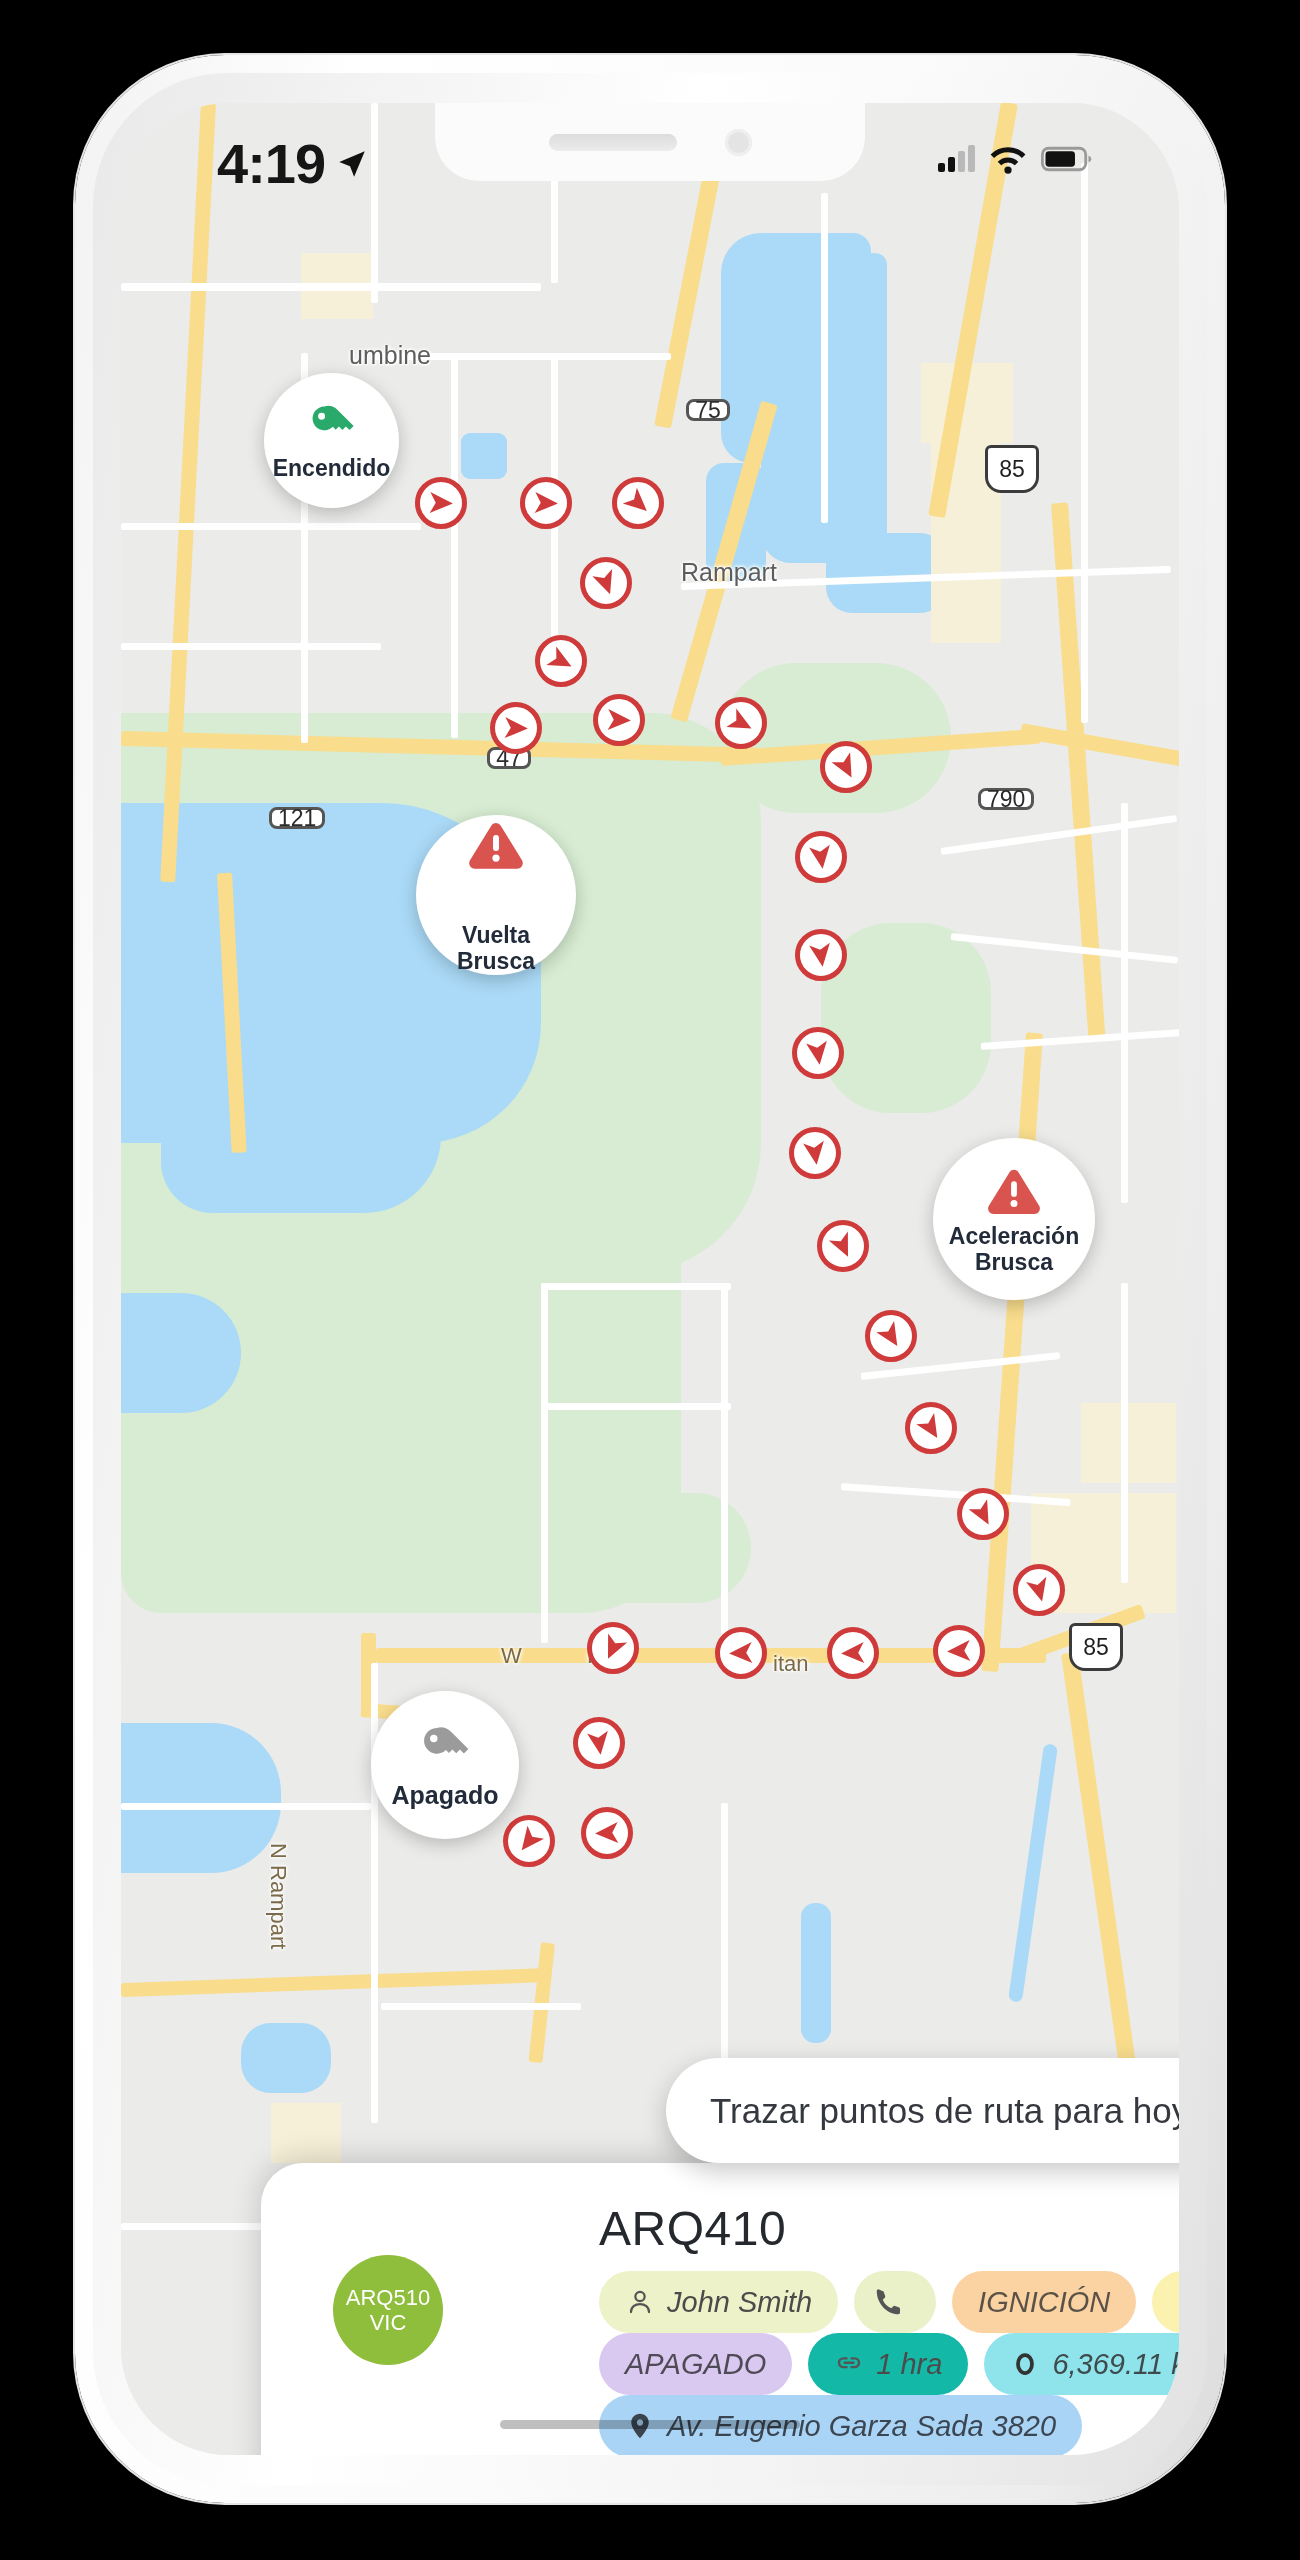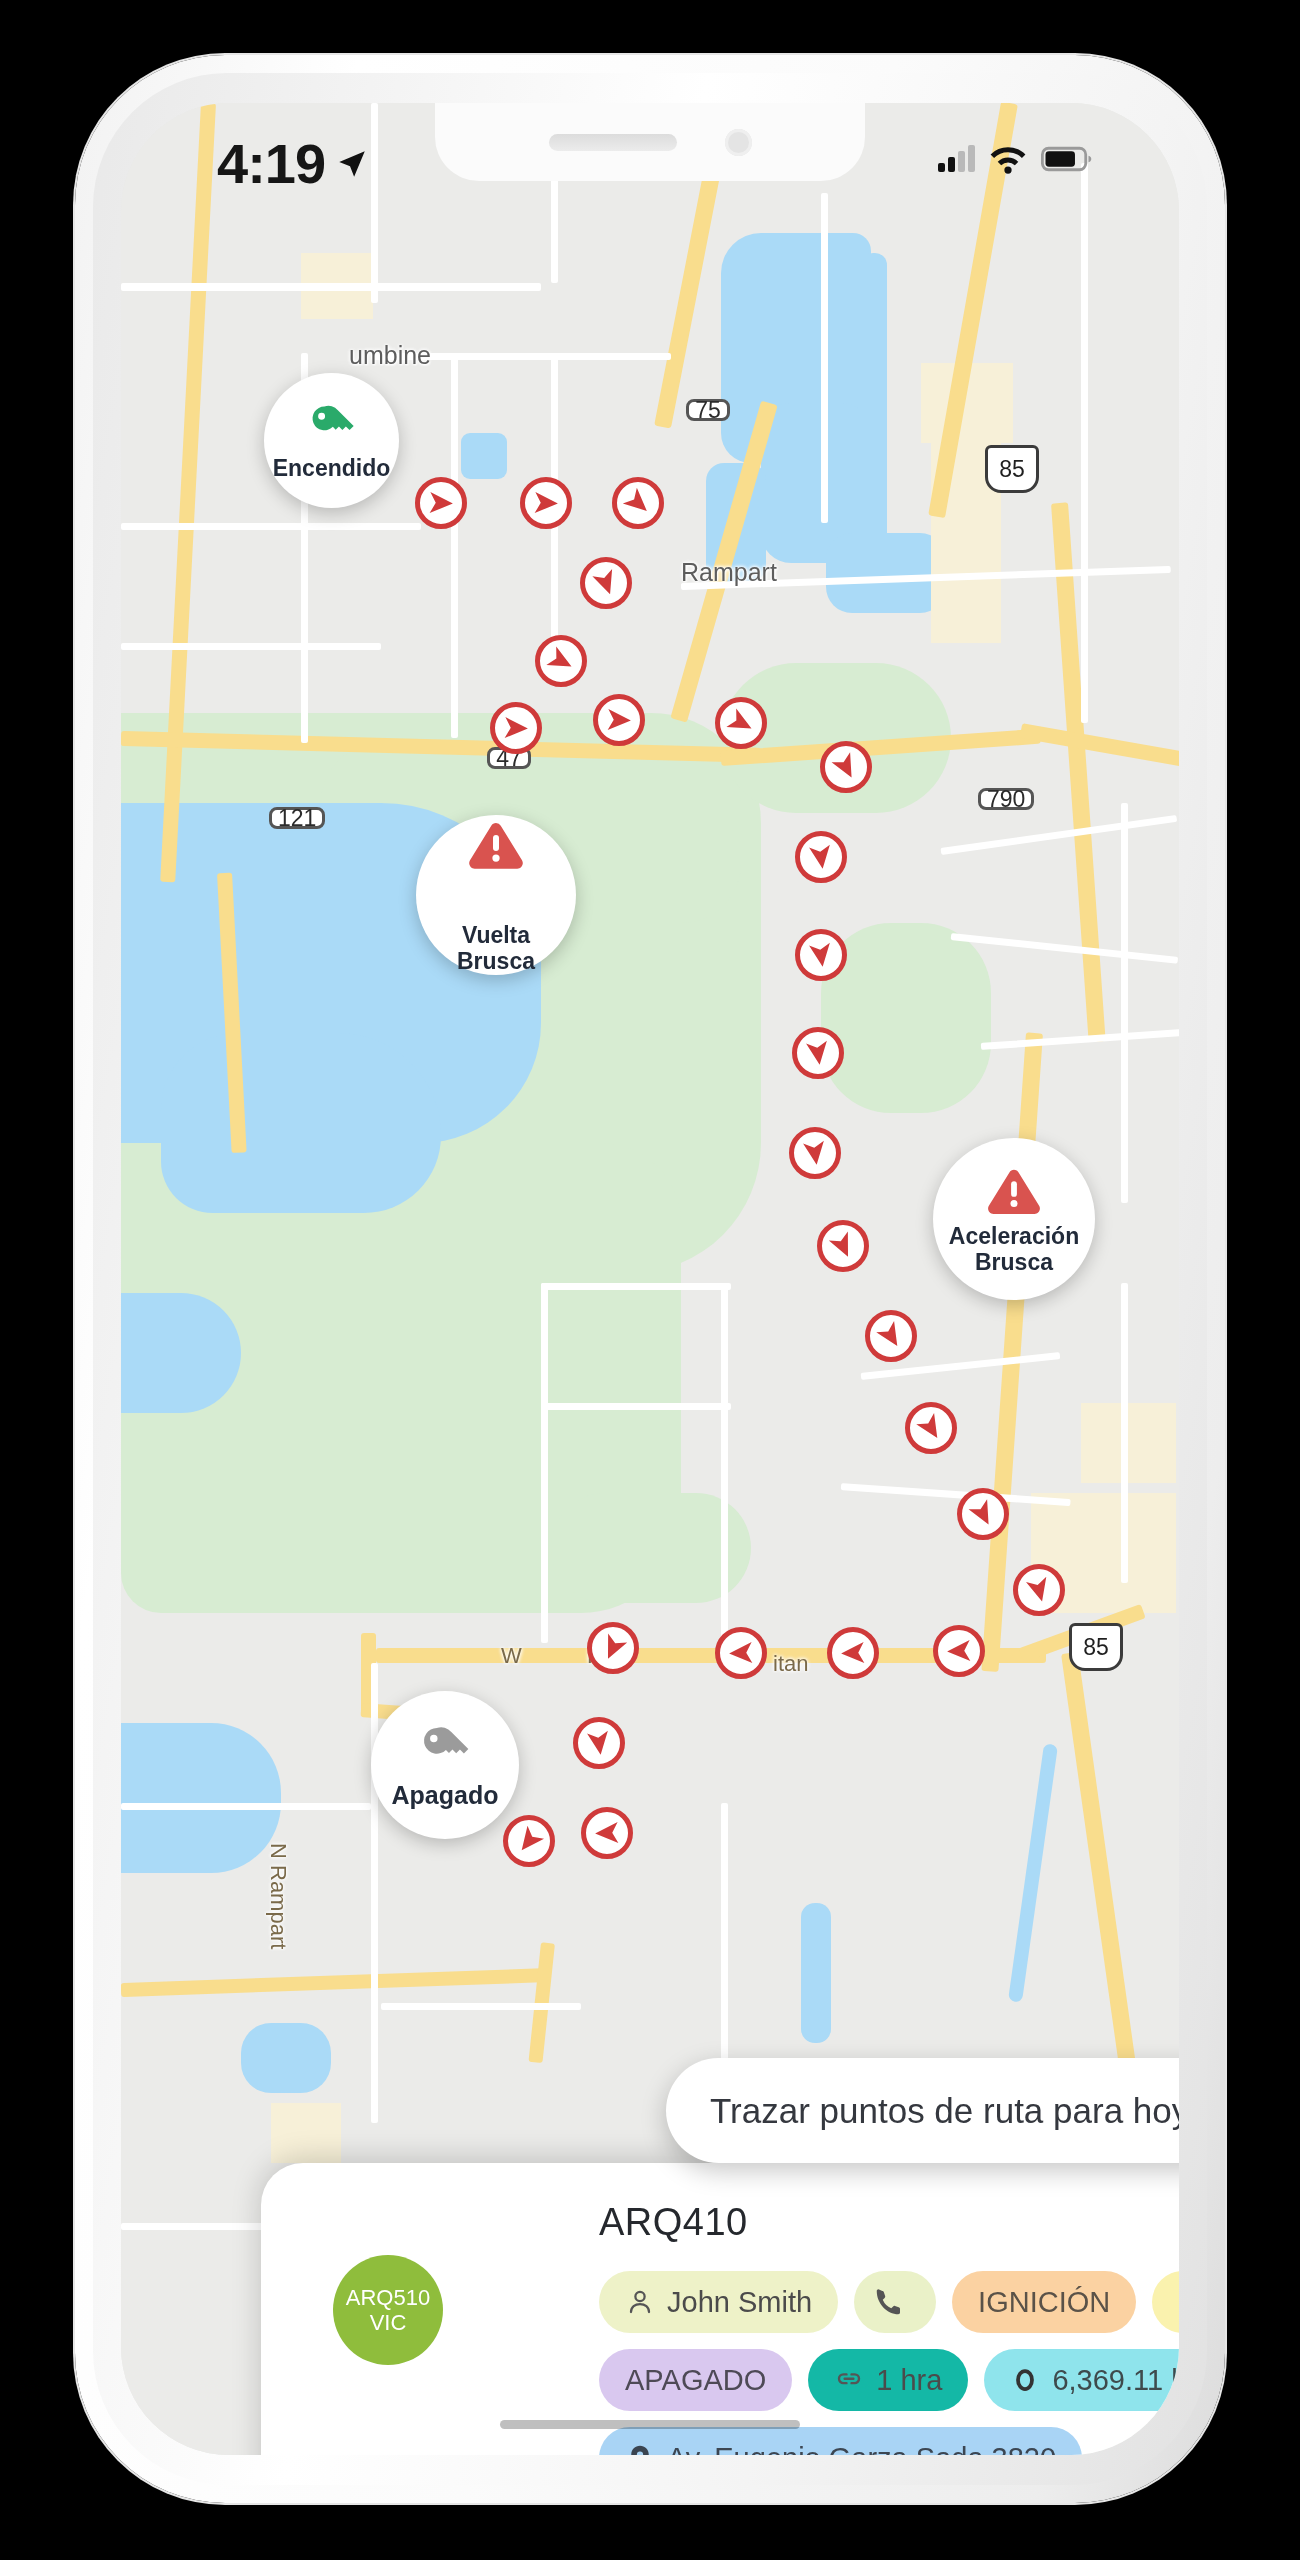--- a/index.html
+++ b/index.html
@@ -73,22 +73,22 @@
   #route-cta{position:absolute;left:545px;top:1955px;width:665px;height:105px;background:#fff;
      border-radius:54px;display:flex;align-items:center;z-index:40;box-shadow:0 8px 26px rgba(0,0,0,.22);}
   #route-cta-label{flex:1;padding-left:44px;font-size:35px;color:#35383f;white-space:nowrap;}
 
   
   #vehicle-card{position:absolute;left:140px;top:2060px;width:990px;height:370px;background:#fff;
      border-radius:42px;z-index:35;box-shadow:0 -4px 30px rgba(0,0,0,.18);}
   #veh-avatar{position:absolute;left:72px;top:92px;width:110px;height:110px;border-radius:50%;
      background:#8fbd3c;color:#fff;font-size:22px;line-height:1.15;text-align:center;
      display:flex;flex-direction:column;align-items:center;justify-content:center;white-space:pre-line;}
-  #veh-title{position:absolute;left:338px;top:38px;font-size:38px;color:#25282d;letter-spacing:.5px;}
-  #veh-chip-area{position:absolute;left:338px;top:108px;right:46px;display:flex;flex-direction:column;gap:16px;}
+  #veh-title{position:absolute;left:338px;top:38px;font-size:48px;color:#25282d;letter-spacing:.5px;}
+  #veh-chip-area{position:absolute;left:338px;top:108px;right:46px;display:flex;flex-direction:column;gap:0;font-style:italic;}
   .chip-row{display:flex;gap:16px;align-items:center;flex-wrap:nowrap;}
   .chip{display:inline-flex;align-items:center;gap:12px;height:62px;border-radius:31px;padding:0 26px;
      font-size:29px;color:#4b4b4b;white-space:nowrap;box-sizing:border-box;}
   .chip svg{width:30px;height:30px;flex:none;}
   .chip.icon-only{padding:0 20px;}
 
   
   #home-bar{position:absolute;left:50%;transform:translateX(-50%);bottom:26px;width:300px;height:9px;
      border-radius:6px;background:rgba(0,0,0,.25);z-index:50;}
 </style>

